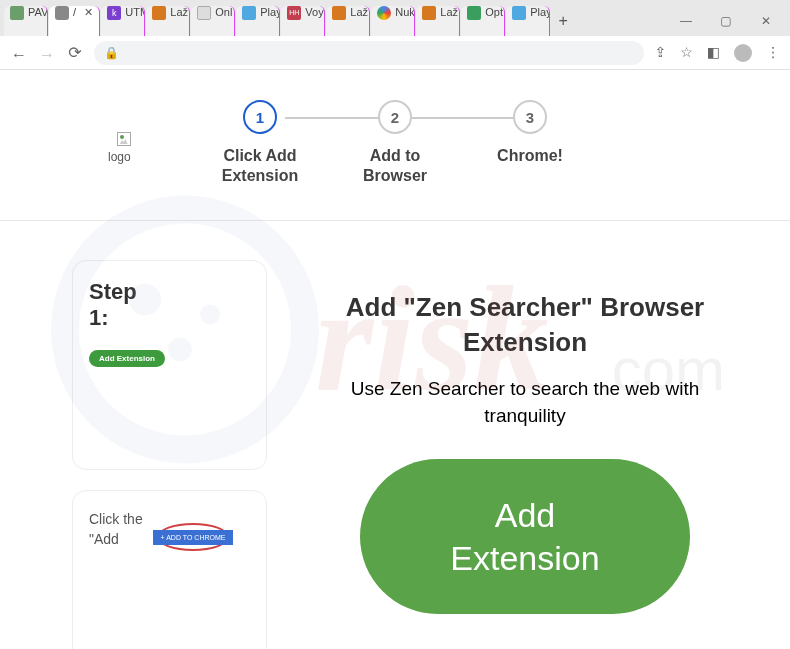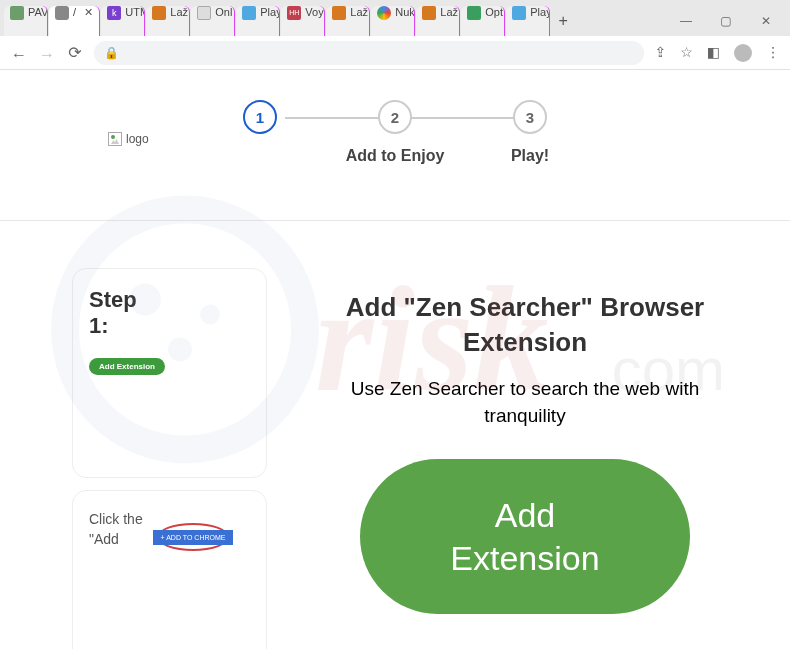--- a/index.html
+++ b/index.html
@@ -19,36 +19,36 @@
 .nav-btn { color: #666; font-size: 16px; width: 18px; display: flex; justify-content: center; }
 .url-bar { flex: 1; height: 24px; background: #f1f3f4; border-radius: 12px; display: flex; align-items: center; padding: 0 10px; }
 .url-bar .lock { color: #666; font-size: 12px; }
 .tool-icons { display: flex; gap: 14px; color: #666; font-size: 14px; }
 
 
 .page { position: relative; height: calc(649px - 70px); overflow: hidden; }
 .watermark { position: absolute; inset: 0; pointer-events: none; display: flex; justify-content: center; opacity: 0.08; z-index: 50; }
 .watermark svg { width: 720px; }
 
-.logo-broken { position: absolute; top: 62px; left: 108px; display: flex; align-items: flex-end; gap: 4px; font-size: 12px; color: #555; }
+.logo-broken { position: absolute; top: 62px; left: 108px; display: flex; align-items: flex-end; gap: 4px; font-size: 12px; color: #555; flex-direction: column; }
 .broken-icon { width: 14px; height: 14px; border: 1px solid #aaa; display: inline-block; position: relative; }
 .broken-icon::before { content: ""; position: absolute; left: 2px; top: 2px; width: 4px; height: 4px; background: #5d9b5d; border-radius: 50%; }
 .broken-icon::after { content: ""; position: absolute; left: 2px; bottom: 1px; right: 2px; height: 5px; background: #ccc; clip-path: polygon(0 100%,30% 20%,50% 60%,70% 0,100% 100%); }
 
 .stepper { position: absolute; top: 30px; left: 50%; transform: translateX(-50%); display: flex; align-items: flex-start; width: 380px; justify-content: space-between; }
 .step-col { display: flex; flex-direction: column; align-items: center; text-align: center; width: 110px; }
 .step-circle { width: 34px; height: 34px; border-radius: 50%; border: 2px solid #ccc; display: flex; align-items: center; justify-content: center; font-size: 15px; font-weight: 600; color: #666; background: #fff; position: relative; margin-bottom: 12px; }
 .step-col.active .step-circle { border-color: #1d5ecf; color: #1d5ecf; }
 .step-label { font-size: 16px; font-weight: 600; color: #444; line-height: 1.25; }
 .stepper-line { position: absolute; top: 47px; left: 285px; width: 260px; height: 2px; background: #ccc; z-index: -1; }
 
 .divider { position: absolute; top: 150px; left: 0; right: 0; height: 1px; background: #e7e7e7; }
 
 .card { position: absolute; left: 72px; width: 195px; background: #fff; border: 1px solid #ededed; border-radius: 14px; padding: 18px 16px; }
-.card.c1 { top: 198px; height: 210px; }
+.card.c1 { top: 190px; height: 210px; }
 .card.c2 { top: 420px; height: 200px; }
 .card-title { font-size: 22px; font-weight: 700; color: #333; margin-bottom: 12px; line-height: 1.2; width: 55px; }
 .card-row { display: flex; gap: 10px; align-items: flex-start; }
 .card-text { font-size: 14px; color: #555; line-height: 1.45; width: 58px; }
 .mini-btn-green { background: #3d9b3d; color: #fff; font-size: 8px; font-weight: 600; padding: 4px 10px; border-radius: 10px; white-space: nowrap; margin-top: 6px; }
 .mini-btn-blue { background: #3a6fd4; color: #fff; font-size: 7px; padding: 4px 8px; white-space: nowrap; position: relative; }
 .red-circle { border: 2px solid #d04242; border-radius: 50%; width: 72px; height: 28px; display: flex; align-items: center; justify-content: center; margin-top: 14px; }
 
 .main-area { position: absolute; left: 310px; top: 220px; width: 430px; text-align: center; }
 .main-title { font-size: 26px; font-weight: 700; color: #333; line-height: 1.35; margin-bottom: 16px; }
@@ -137,28 +137,29 @@
   <div class="stepper-line"></div>
 
   <div class="logo-broken">
     <span class="broken-icon"></span>
     <span>logo</span>
   </div>
 
   <div class="stepper">
     <div class="step-col active">
       <div class="step-circle">1</div>
+      <div class="step-label">Click Add Extension</div>
     </div>
     <div class="step-col">
       <div class="step-circle">2</div>
-      <div class="step-label">Add to Enjoy</div>
+      <div class="step-label">Add to Browser</div>
     </div>
     <div class="step-col">
       <div class="step-circle">3</div>
-      <div class="step-label">Play!</div>
+      <div class="step-label">Chrome!</div>
     </div>
   </div>
 
   <div class="divider"></div>
 
   <div class="card c1">
     <div class="card-title">Step 1:</div>
     <div class="card-row">
       <div class="mini-btn-green">Add Extension</div>
     </div>

